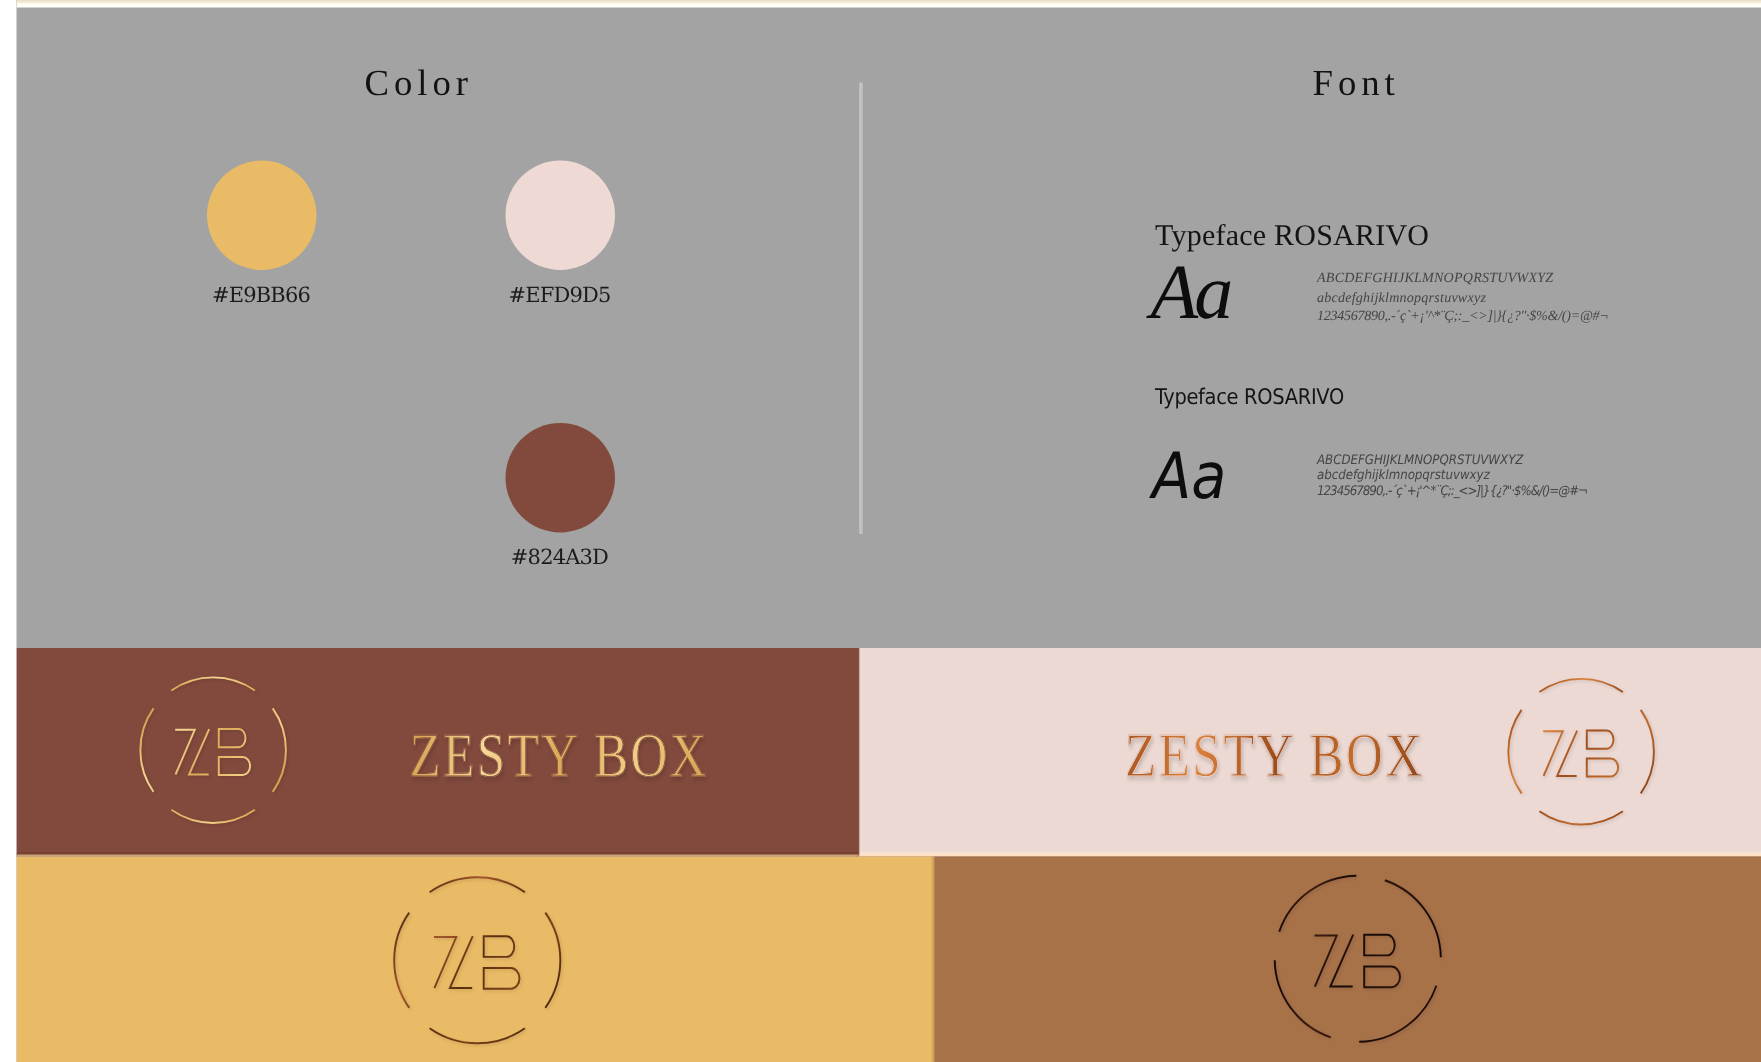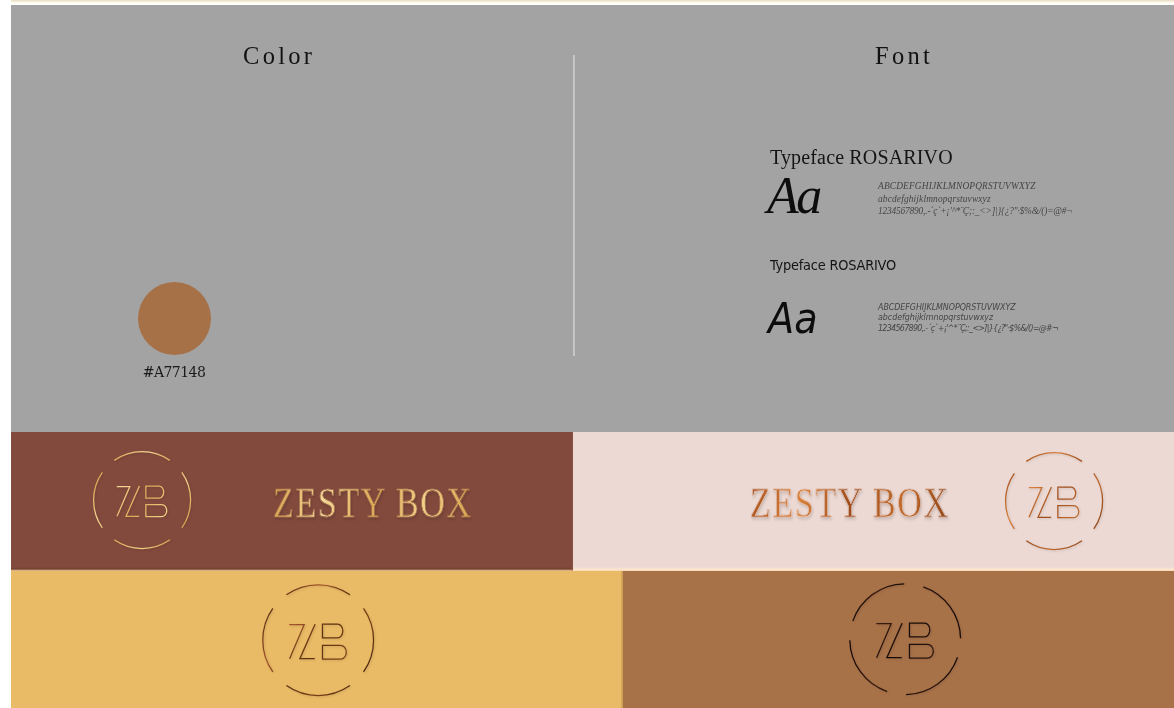--- a/index.html
+++ b/index.html
@@ -72,23 +72,31 @@
 </head>
 <body>
 
 <div class="page">
   <div class="topline"></div>
 
   <div class="sec-title" id="color-title">Color</div>
   <div class="sec-title" id="font-title">Font</div>
   <div class="vdiv"></div>
 
-  <div class="swatch" style="left:90px;top:282px;">
-    <div class="dot" id="dot2" style="background: rgb(167, 113, 72);"></div>
-    <div class="hex">#A77148</div>
+  <div class="swatch" style="left:90px;top:107px;">
+    <div class="dot" id="dot0" style="background: rgb(233, 187, 102);"></div>
+    <div class="hex">#E9BB66</div>
+  </div>
+  <div class="swatch" style="left:289px;top:107px;">
+    <div class="dot" id="dot1" style="background: rgb(239, 217, 213);"></div>
+    <div class="hex">#EFD9D5</div>
+  </div>
+  <div class="swatch" style="left:289px;top:282px;">
+    <div class="dot" id="dot3" style="background: rgb(130, 74, 61);"></div>
+    <div class="hex">#824A3D</div>
   </div>
 
   <div class="tf-label serif" style="left:759px;top:135px;"><span>Typeface </span><span>ROSARIVO</span></div>
   <div class="tf-aa serif" style="left:756px;top:170px;">Aa</div>
   <div class="tf-glyphs serif" style="left:867px;top:180px;">
     <span>ABCDEFGHIJKLMNOPQRSTUVWXYZ</span>
     <span>abcdefghijklmnopqrstuvwxyz</span>
     <span class="sym">1234567890,.-´ç`+¡'^*¨Ç;:_&lt;&gt;]|}{¿?"·$%&amp;/()=@#¬</span>
   </div>
 

